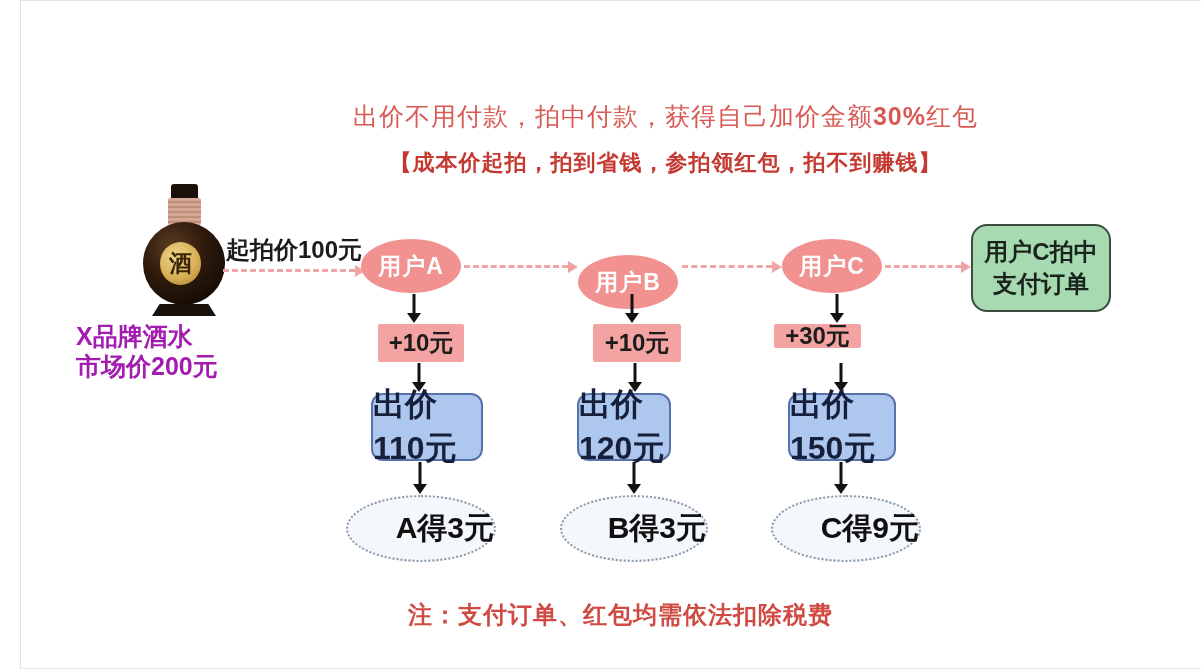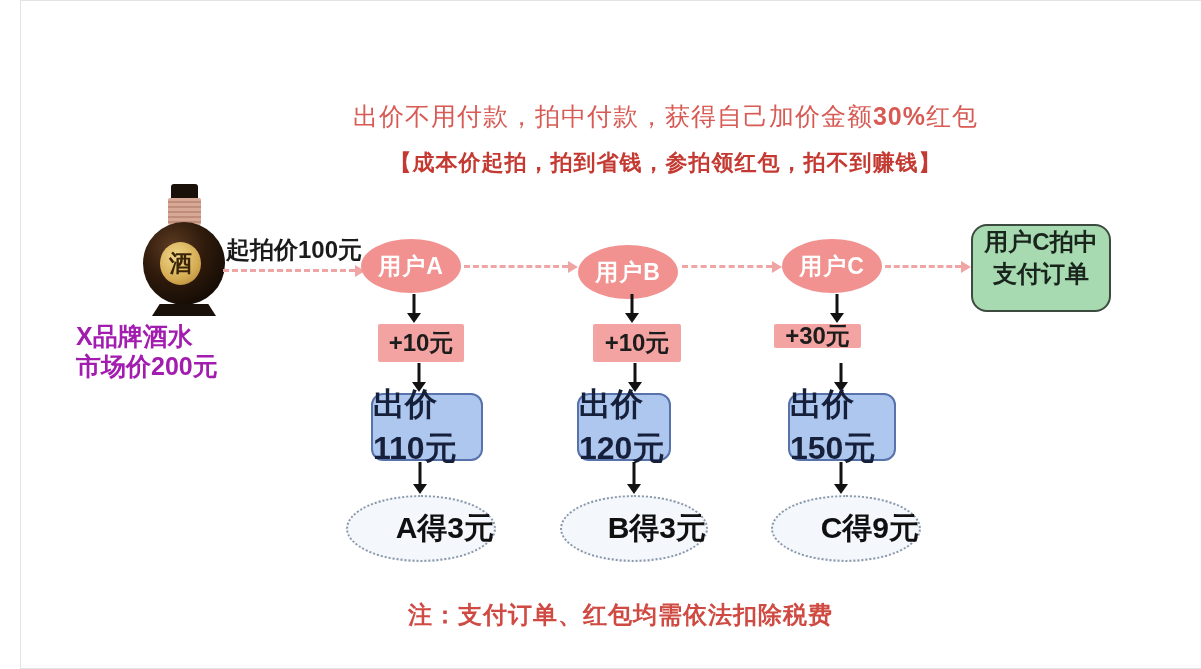--- a/index.html
+++ b/index.html
@@ -61,21 +61,21 @@
   .bidbox { position:absolute; background:var(--bid-blue,#aec7ef);
           border:2px solid var(--bid-blue-border,#5872ac); border-radius:12px;
           display:flex; align-items:center; justify-content:center;
           font-size:32px; font-weight:700; color:#17203a; }
   .rewardellipse { position:absolute; border-radius:50%;
           background:var(--reward-fill,#f4f8fd); border:2px dotted var(--reward-border,#8a97a8);
           display:flex; align-items:center; justify-content:flex-end;
           font-size:30px; font-weight:800; color:#101010; }
   .resultbox { position:absolute; background:var(--result-green,#a7dab0);
           border:2px solid var(--result-green-border,#3c4a40); border-radius:16px;
-          display:flex; flex-direction:column; align-items:center; 
+          display:flex; flex-direction:column; align-items:center; justify-content:center;
           font-size:24px; font-weight:700; color:#19241c; line-height:1.35; }
 
   .footnote { position:absolute; left:0; right:0; top:598px; text-align:center;
           font-size:24px; font-weight:700; color:var(--note-red,#cf4a42); letter-spacing:1px; }
 </style>
 </head>
 <body>
 
 <div class="canvas">
 
@@ -134,21 +134,21 @@
       <span>出价110元</span>
     </div>
   <div class="varrow" style="left:392px; top:461px; height:32px;">
       <span class="shaft"></span>
       <span class="vhead"></span>
     </div>
   <div class="rewardellipse" style="left:325px; top:494px; width:150px; height:67px;">
       <span>A得3元</span>
     </div>
 
-  <div class="uellipse" style="left:557px; top:244px; width:100px; height:54px;">
+  <div class="uellipse" style="left:557px; top:254px; width:100px; height:54px;">
       <span>用户B</span>
     </div>
   <div class="varrow" style="left:604px; top:293px; height:29px;">
       <span class="shaft"></span>
       <span class="vhead"></span>
     </div>
   <div class="incbox" style="left:572px; top:323px; width:88px; height:38px;">
       <span>+10元</span>
     </div>
   <div class="varrow" style="left:607px; top:362px; height:29px;">

